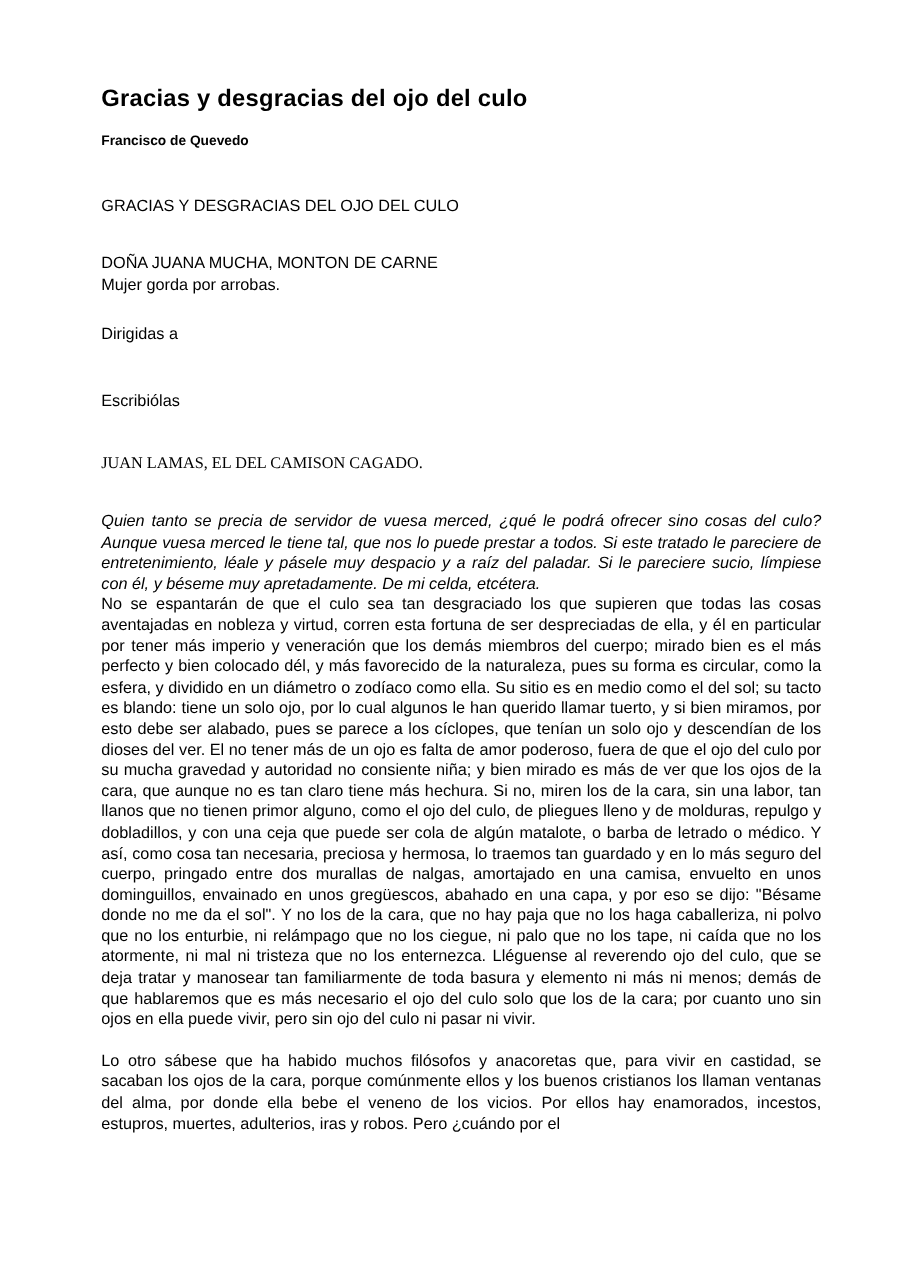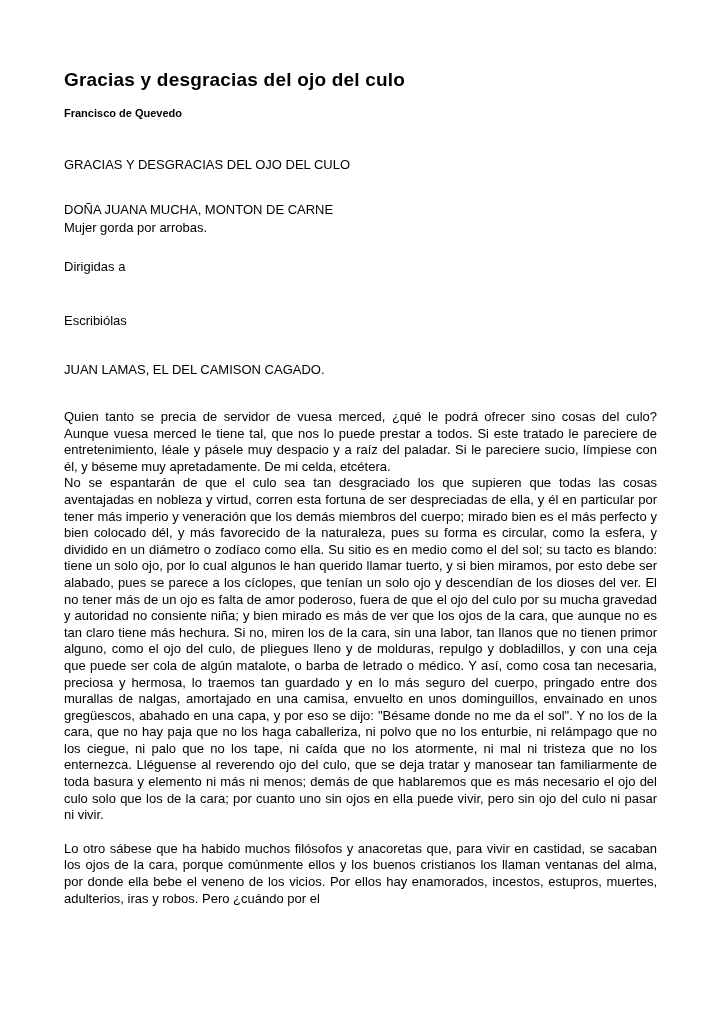--- a/index.html
+++ b/index.html
@@ -7,21 +7,21 @@
     padding: 0;
     background: #ffffff;
   }
   .page {
     position: relative;
     width: 724px;
     height: 1024px;
     margin: 0 auto;
     background: #ffffff;
     box-sizing: border-box;
-    padding: 69px 67px 0 64px;
+    padding: 69px 67px 0 81px;
     font-family: "Liberation Sans", "DejaVu Sans", sans-serif;
     color: #000000;
     overflow: hidden;
   }
   .doc-title {
     margin: 0;
     font-size: 19px;
     font-weight: bold;
     line-height: 22px;
     letter-spacing: 0.2px;
@@ -35,28 +35,28 @@
   .front-line {
     margin: 0;
     font-size: 13px;
     font-weight: normal;
     line-height: 17px;
   }
   .caps-title   { margin-top: 34px; }
   .dirigidas    { margin-top: 21px; }
   .dedicatee    { margin-top: 28px; line-height: 18px; }
   .escribiolas  { margin-top: 37px; }
-  .writer       { margin-top: 32px; }
+  .writer       { margin-top: 32px; font-family: Liberation Serif, serif; }
   .body-par {
     margin: 0;
     font-size: 13px;
     line-height: 16.6px;
     text-align: justify;
   }
-  .prologue   { margin-top: 31px; }
+  .prologue   { margin-top: 31px; font-style: italic; }
   .second-par { margin-top: 17px; }
 </style>
 </head>
 <body>
 
 <div class="page">
 
   <h1 class="doc-title">Gracias y desgracias del ojo del culo</h1>
 
   <h2 class="doc-author">Francisco de Quevedo</h2>

